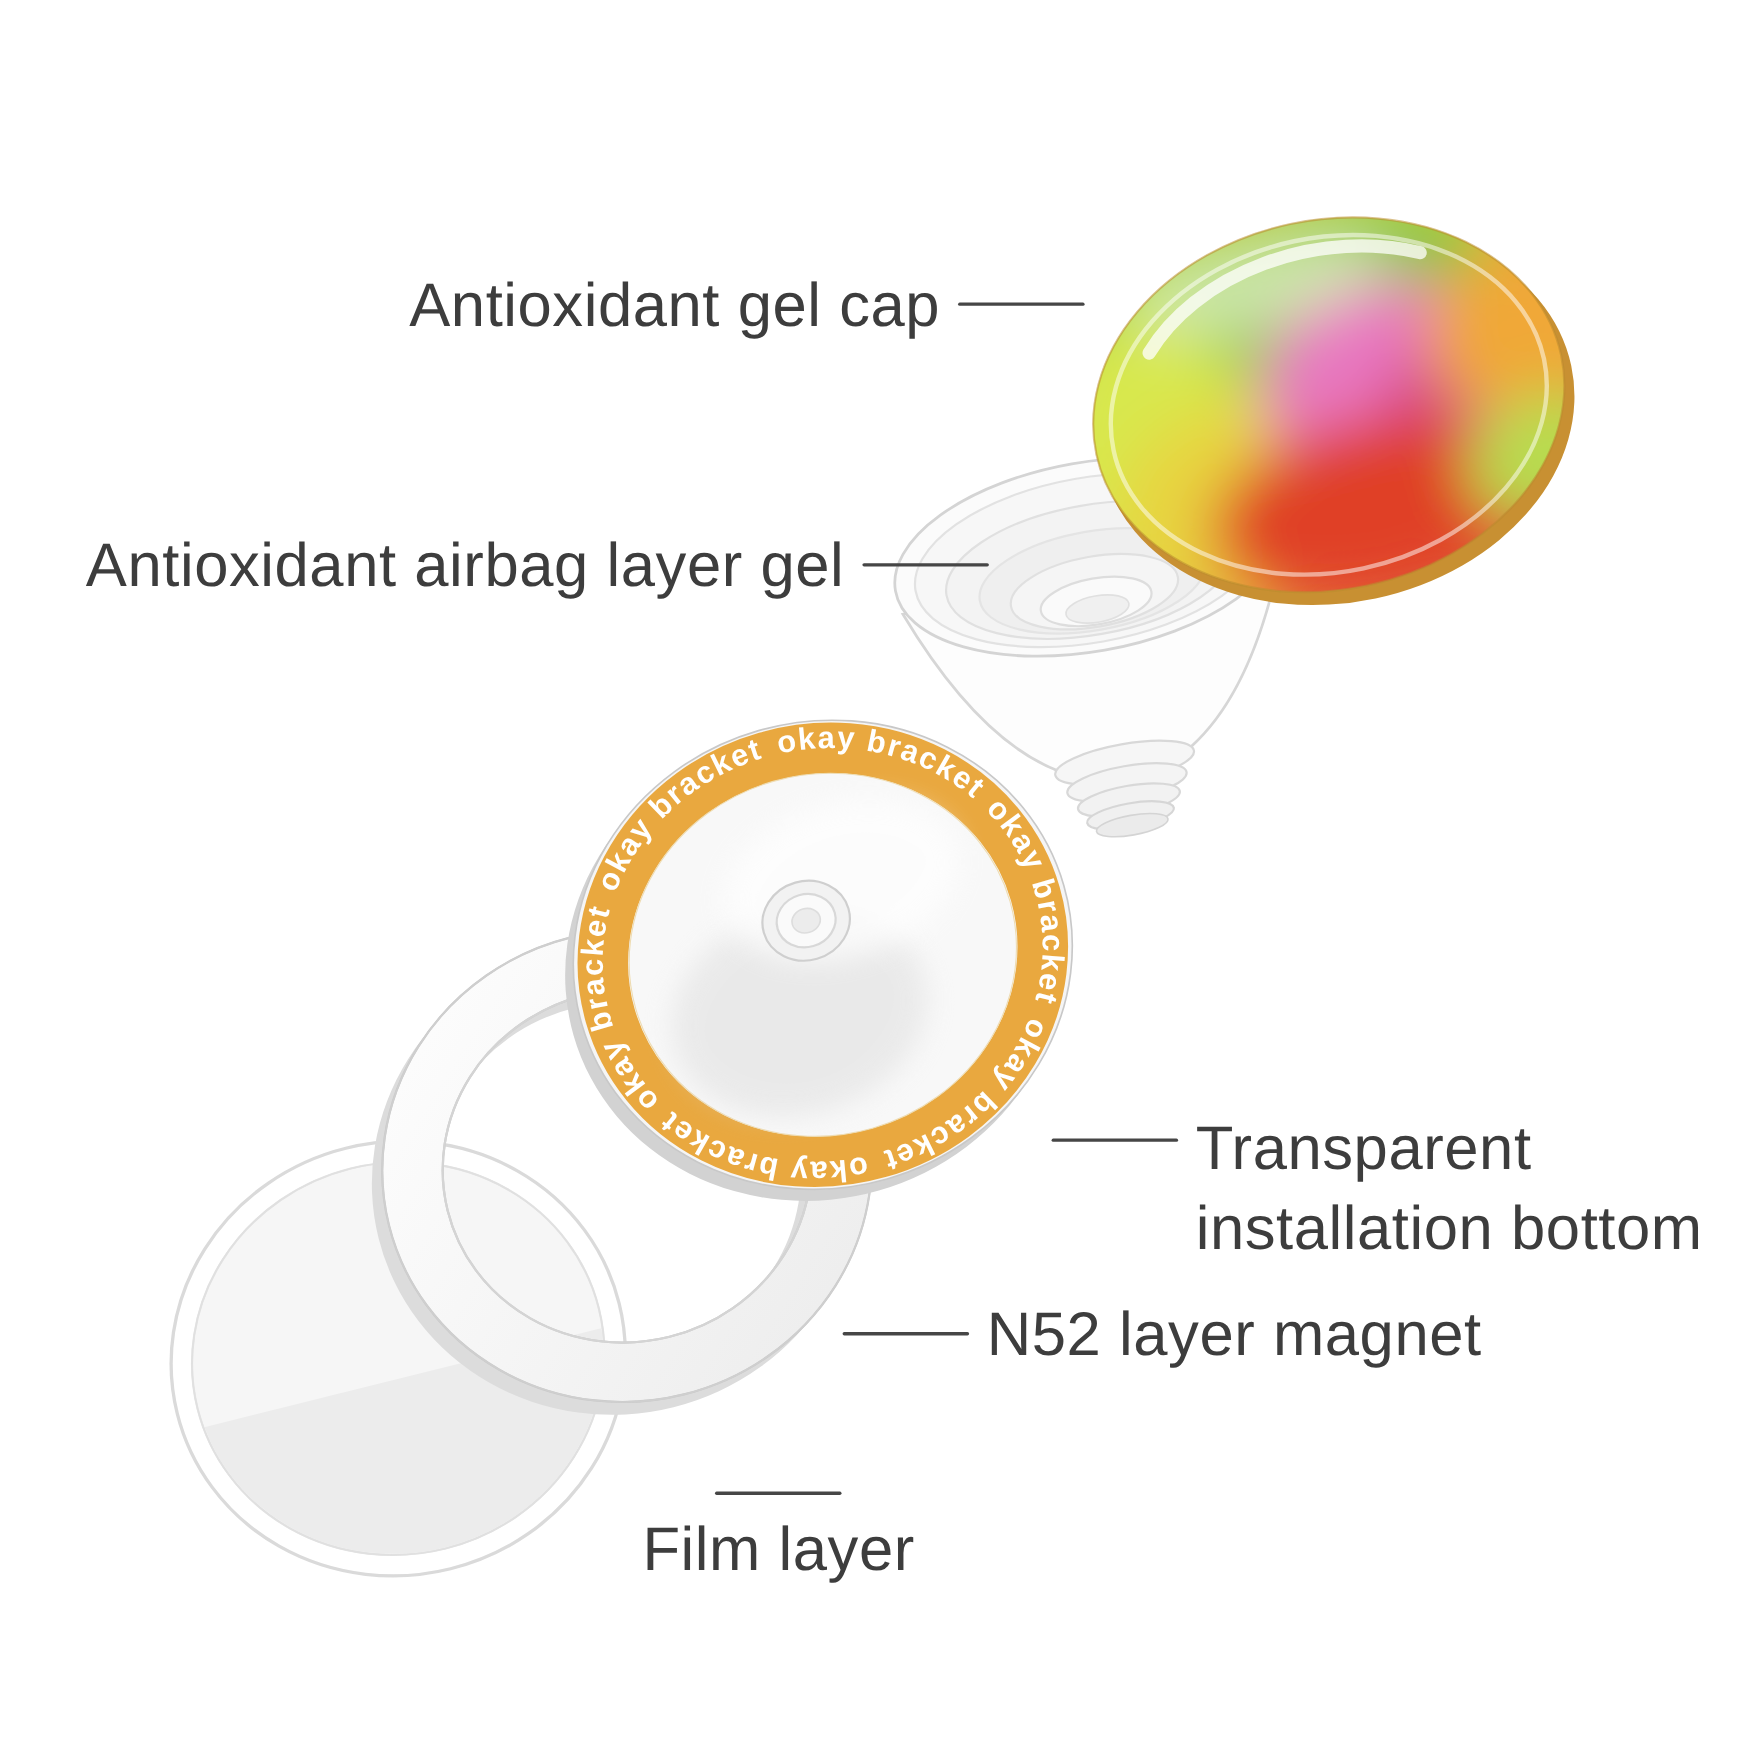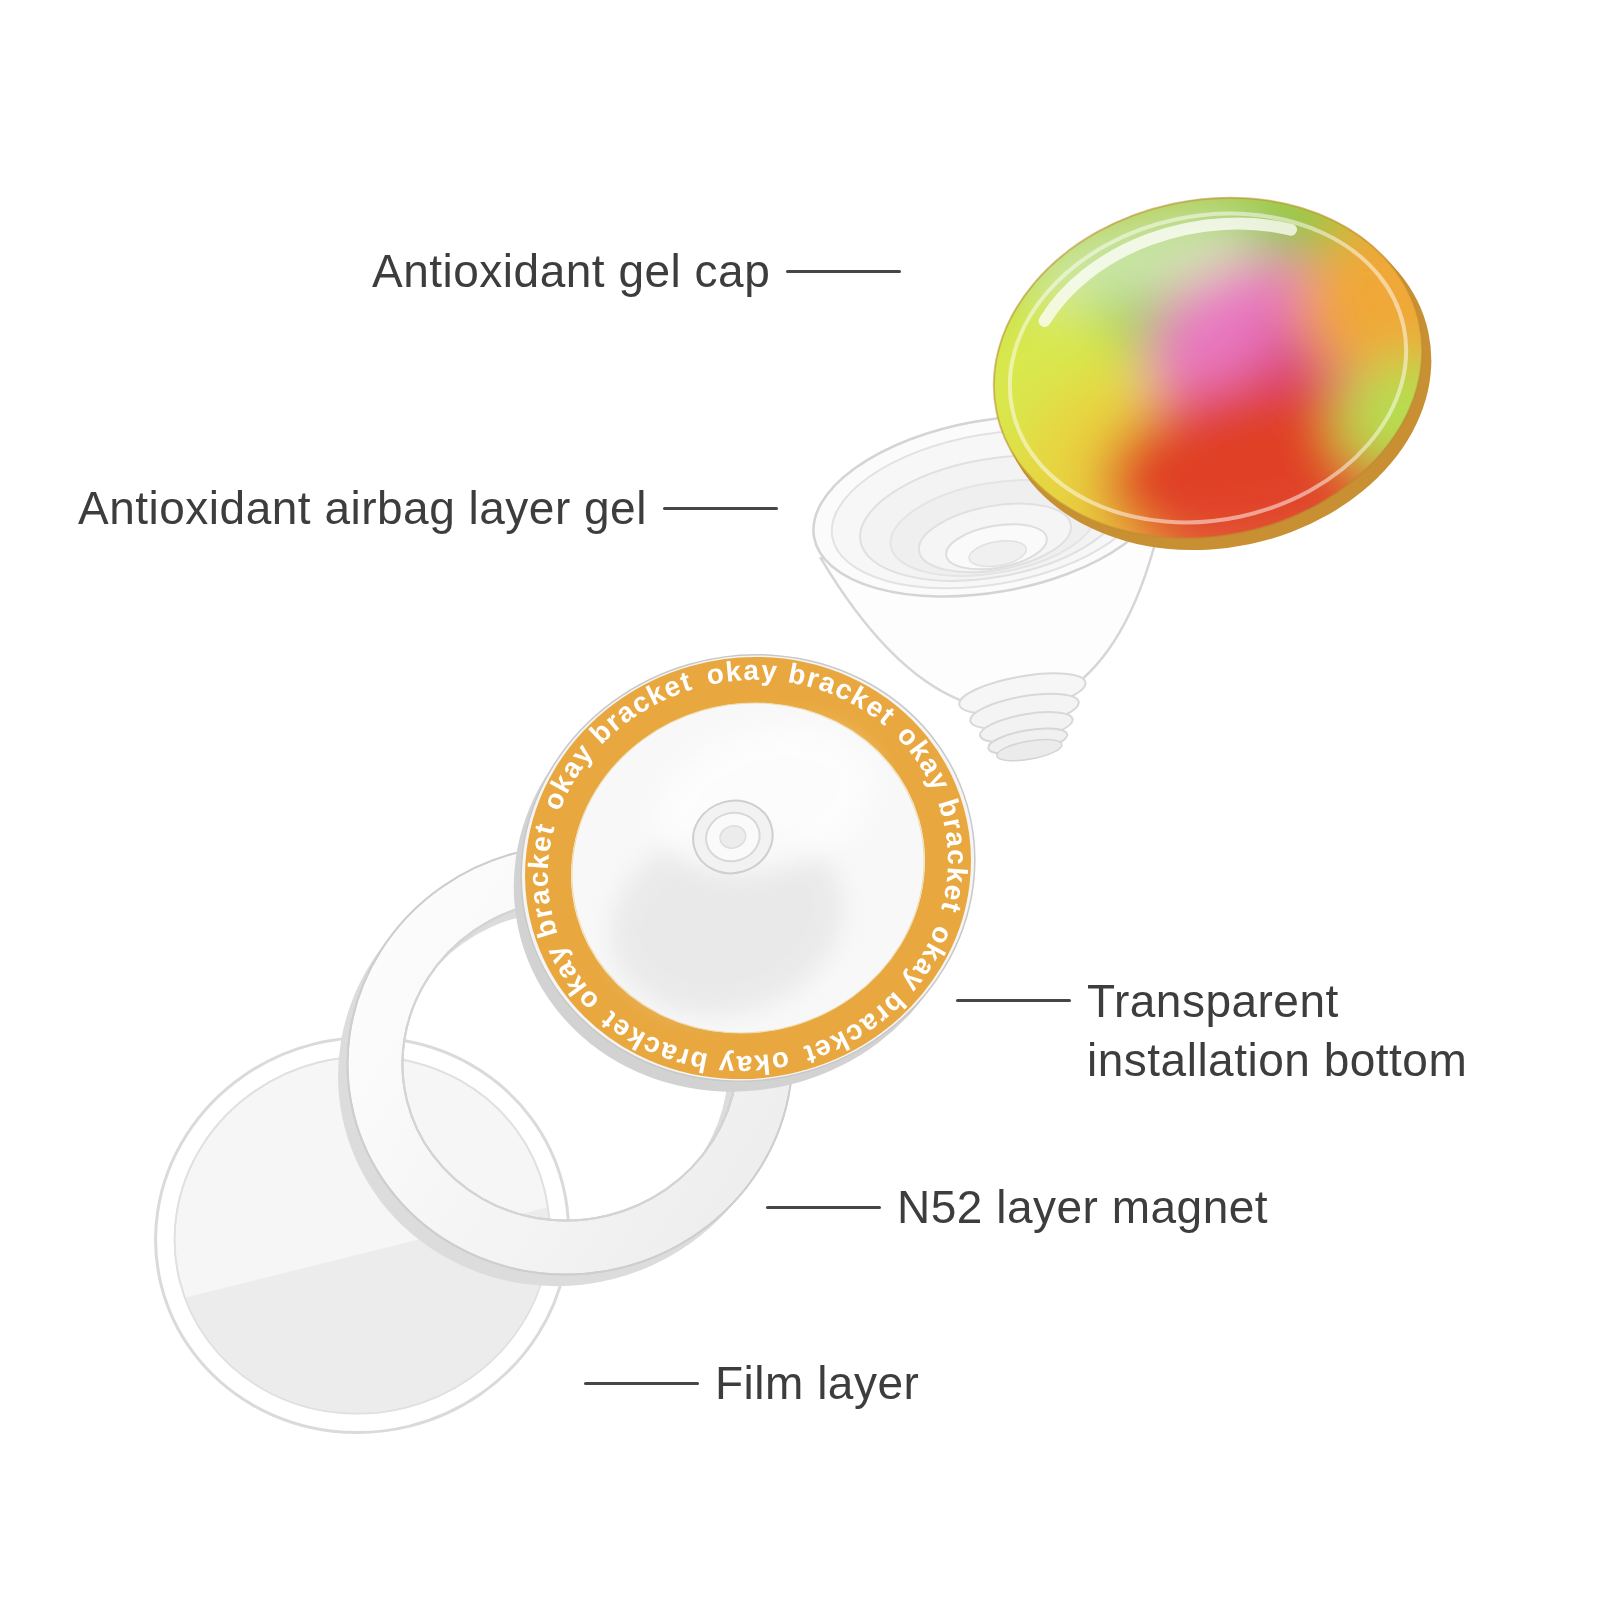--- a/index.html
+++ b/index.html
@@ -1,21 +1,21 @@
 <!DOCTYPE html>
 <html><head>
 <meta charset="utf-8">
 <style>
   * { margin:0; padding:0; box-sizing:border-box; }
   html,body { width:1600px; height:1600px; background:#ffffff; font-family:"Liberation Sans", sans-serif; }
   .canvas { position:relative; width:1600px; height:1600px; background:#ffffff; overflow:hidden; }
   .art { position:absolute; left:0; top:0; width:1600px; height:1600px; }
 
   .label-row { position:absolute; display:flex; align-items:center; gap:16px;
-               font-size:46px; color:#3d3d3d; letter-spacing:0.5px; }
+               font-size:56px; color:#3d3d3d; letter-spacing:0.5px; }
   .label-row .leader { width:115px; height:3px; background:#464646; flex:none; border-radius:2px; }
   .label-row.wrap { align-items:flex-start; }
   .label-row.wrap .leader { margin-top:27px; }
   .label-text { white-space:nowrap; }
   .label-text.wide { white-space:normal; max-width:480px; line-height:1.28; }
 
   .ring-text { font-family:"Liberation Sans", sans-serif; font-size:28px; font-weight:bold;
                fill:#ffffff; letter-spacing:1.5px; }
 </style>
 </head>
@@ -128,28 +128,28 @@
   <div class="label-row" style="left:372px; top:244px;">
     <span class="label-text">Antioxidant gel cap</span>
     <span class="leader"></span>
   </div>
 
   <div class="label-row" style="left:78px; top:481px;">
     <span class="label-text">Antioxidant airbag layer gel</span>
     <span class="leader"></span>
   </div>
 
-  <div class="label-row wrap" style="left:956px; top:972px;">
+  <div class="label-row wrap" style="left:956px; top:1008px;">
     <span class="leader"></span>
     <span class="label-text wide">Transparent installation bottom</span>
   </div>
 
   <div class="label-row" style="left:766px; top:1180px;">
     <span class="leader"></span>
     <span class="label-text">N52 layer magnet</span>
   </div>
 
-  <div class="label-row" style="left:584px; top:1356px;">
+  <div class="label-row" style="left:584px; top:1356px;flex-direction:column;">
     <span class="leader"></span>
     <span class="label-text">Film layer</span>
   </div>
 
 </div>
 
 </body></html>

